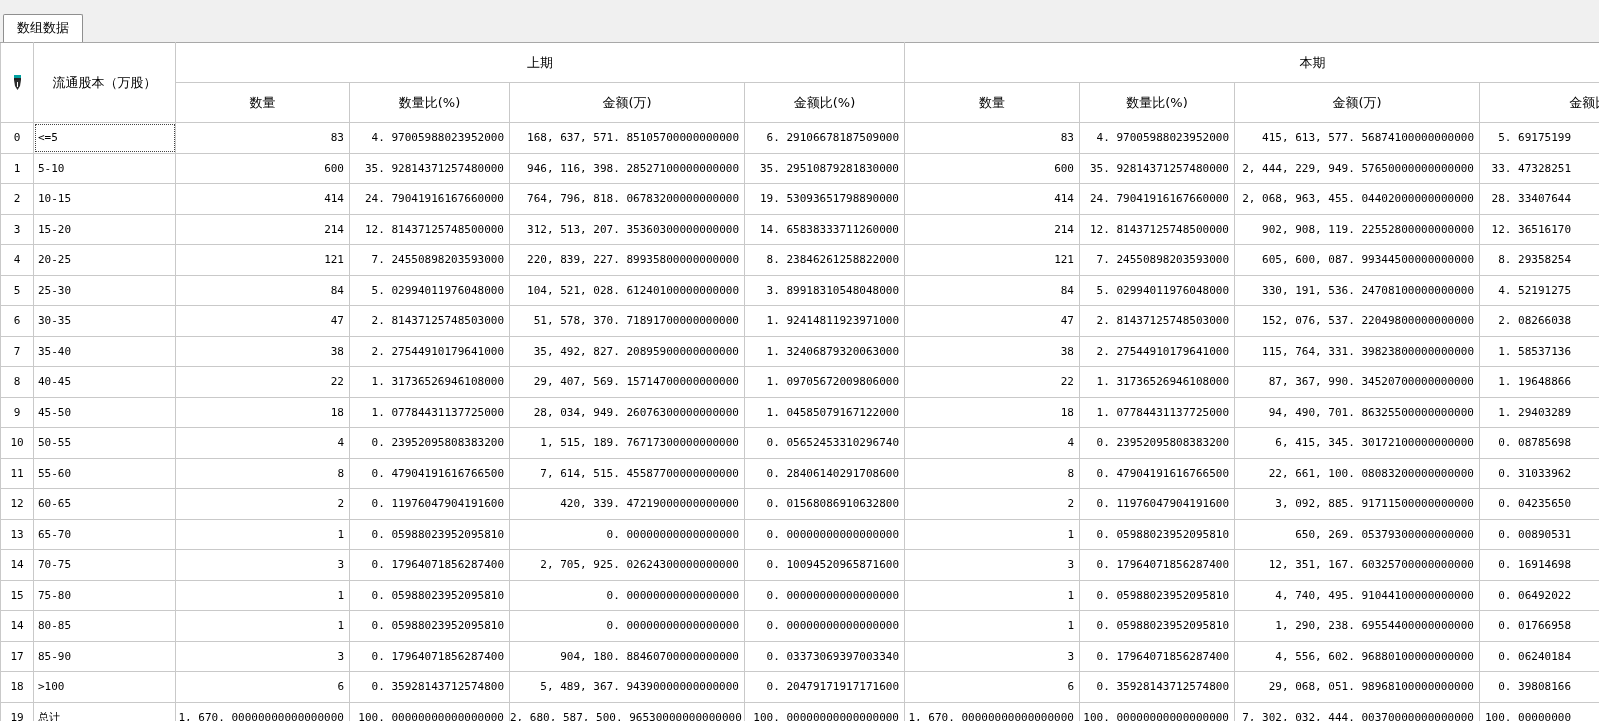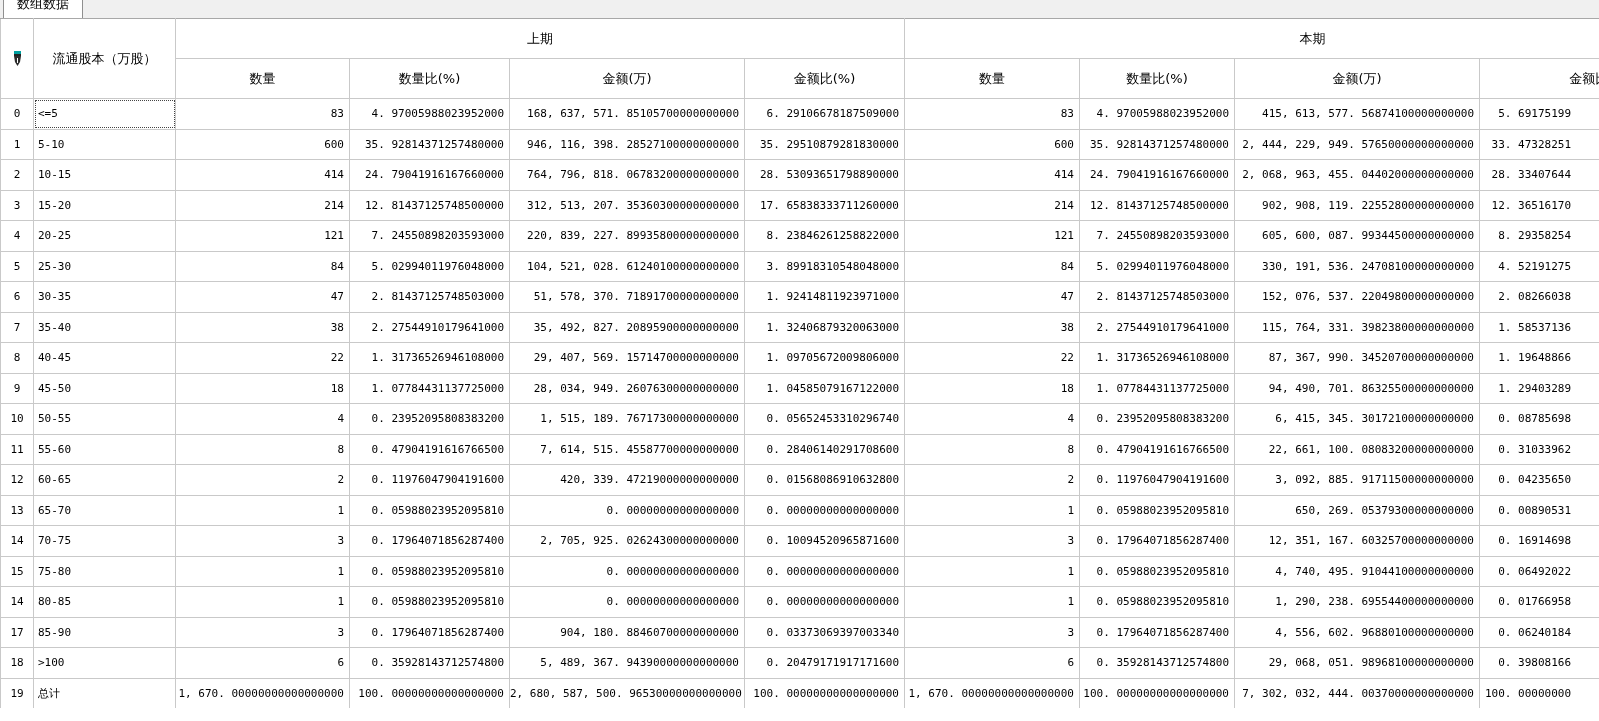--- a/index.html
+++ b/index.html
@@ -5,21 +5,21 @@
 <style>
   * { box-sizing: border-box; }
   html, body { margin: 0; padding: 0; background: #ffffff; }
   .screen {
     width: 1599px; height: 721px; overflow: hidden; background: #ffffff;
     font-family: "DejaVu Sans", "Liberation Sans", sans-serif; color: #000;
     position: relative;
   }
   
   .tabbar {
-    height: 18px; background: #f0f0f0; display: flex; align-items: flex-end;
+    height: 42px; background: #f0f0f0; display: flex; align-items: flex-end;
     padding-left: 3px;
   }
   .tab {
     height: 28px; background: #ffffff; border: 1px solid #8f8f8f; border-bottom: none;
     border-radius: 2px 2px 0 0; padding: 0 13px; font-size: 13px; line-height: 26px;
     position: relative; z-index: 2;
   }
   
   .grid-wrap { width: 1599px; height: 690px; overflow: hidden; background: #fff; }
   table { border-collapse: collapse; table-layout: fixed; width: 1720px; }
@@ -116,33 +116,33 @@
     <td class="num">35. 92814371257480000</td>
     <td class="num">2, 444, 229, 949. 57650000000000000</td>
     <td class="c-last"> 33. 47328251</td>
   </tr>
           <tr>
     <td class="c-idx">2</td>
     <td class="c-range">10-15</td>
     <td class="num">414</td>
     <td class="num">24. 79041916167660000</td>
     <td class="num">764, 796, 818. 06783200000000000</td>
-    <td class="num">28. 53093651798890000</td>
+    <td class="num">19. 53093651798890000</td>
     <td class="num">414</td>
     <td class="num">24. 79041916167660000</td>
     <td class="num">2, 068, 963, 455. 04402000000000000</td>
     <td class="c-last"> 28. 33407644</td>
   </tr>
           <tr>
     <td class="c-idx">3</td>
     <td class="c-range">15-20</td>
     <td class="num">214</td>
     <td class="num">12. 81437125748500000</td>
     <td class="num">312, 513, 207. 35360300000000000</td>
-    <td class="num">17. 65838333711260000</td>
+    <td class="num">14. 65838333711260000</td>
     <td class="num">214</td>
     <td class="num">12. 81437125748500000</td>
     <td class="num">902, 908, 119. 22552800000000000</td>
     <td class="c-last"> 12. 36516170</td>
   </tr>
           <tr>
     <td class="c-idx">4</td>
     <td class="c-range">20-25</td>
     <td class="num">121</td>
     <td class="num">7. 24550898203593000</td>

